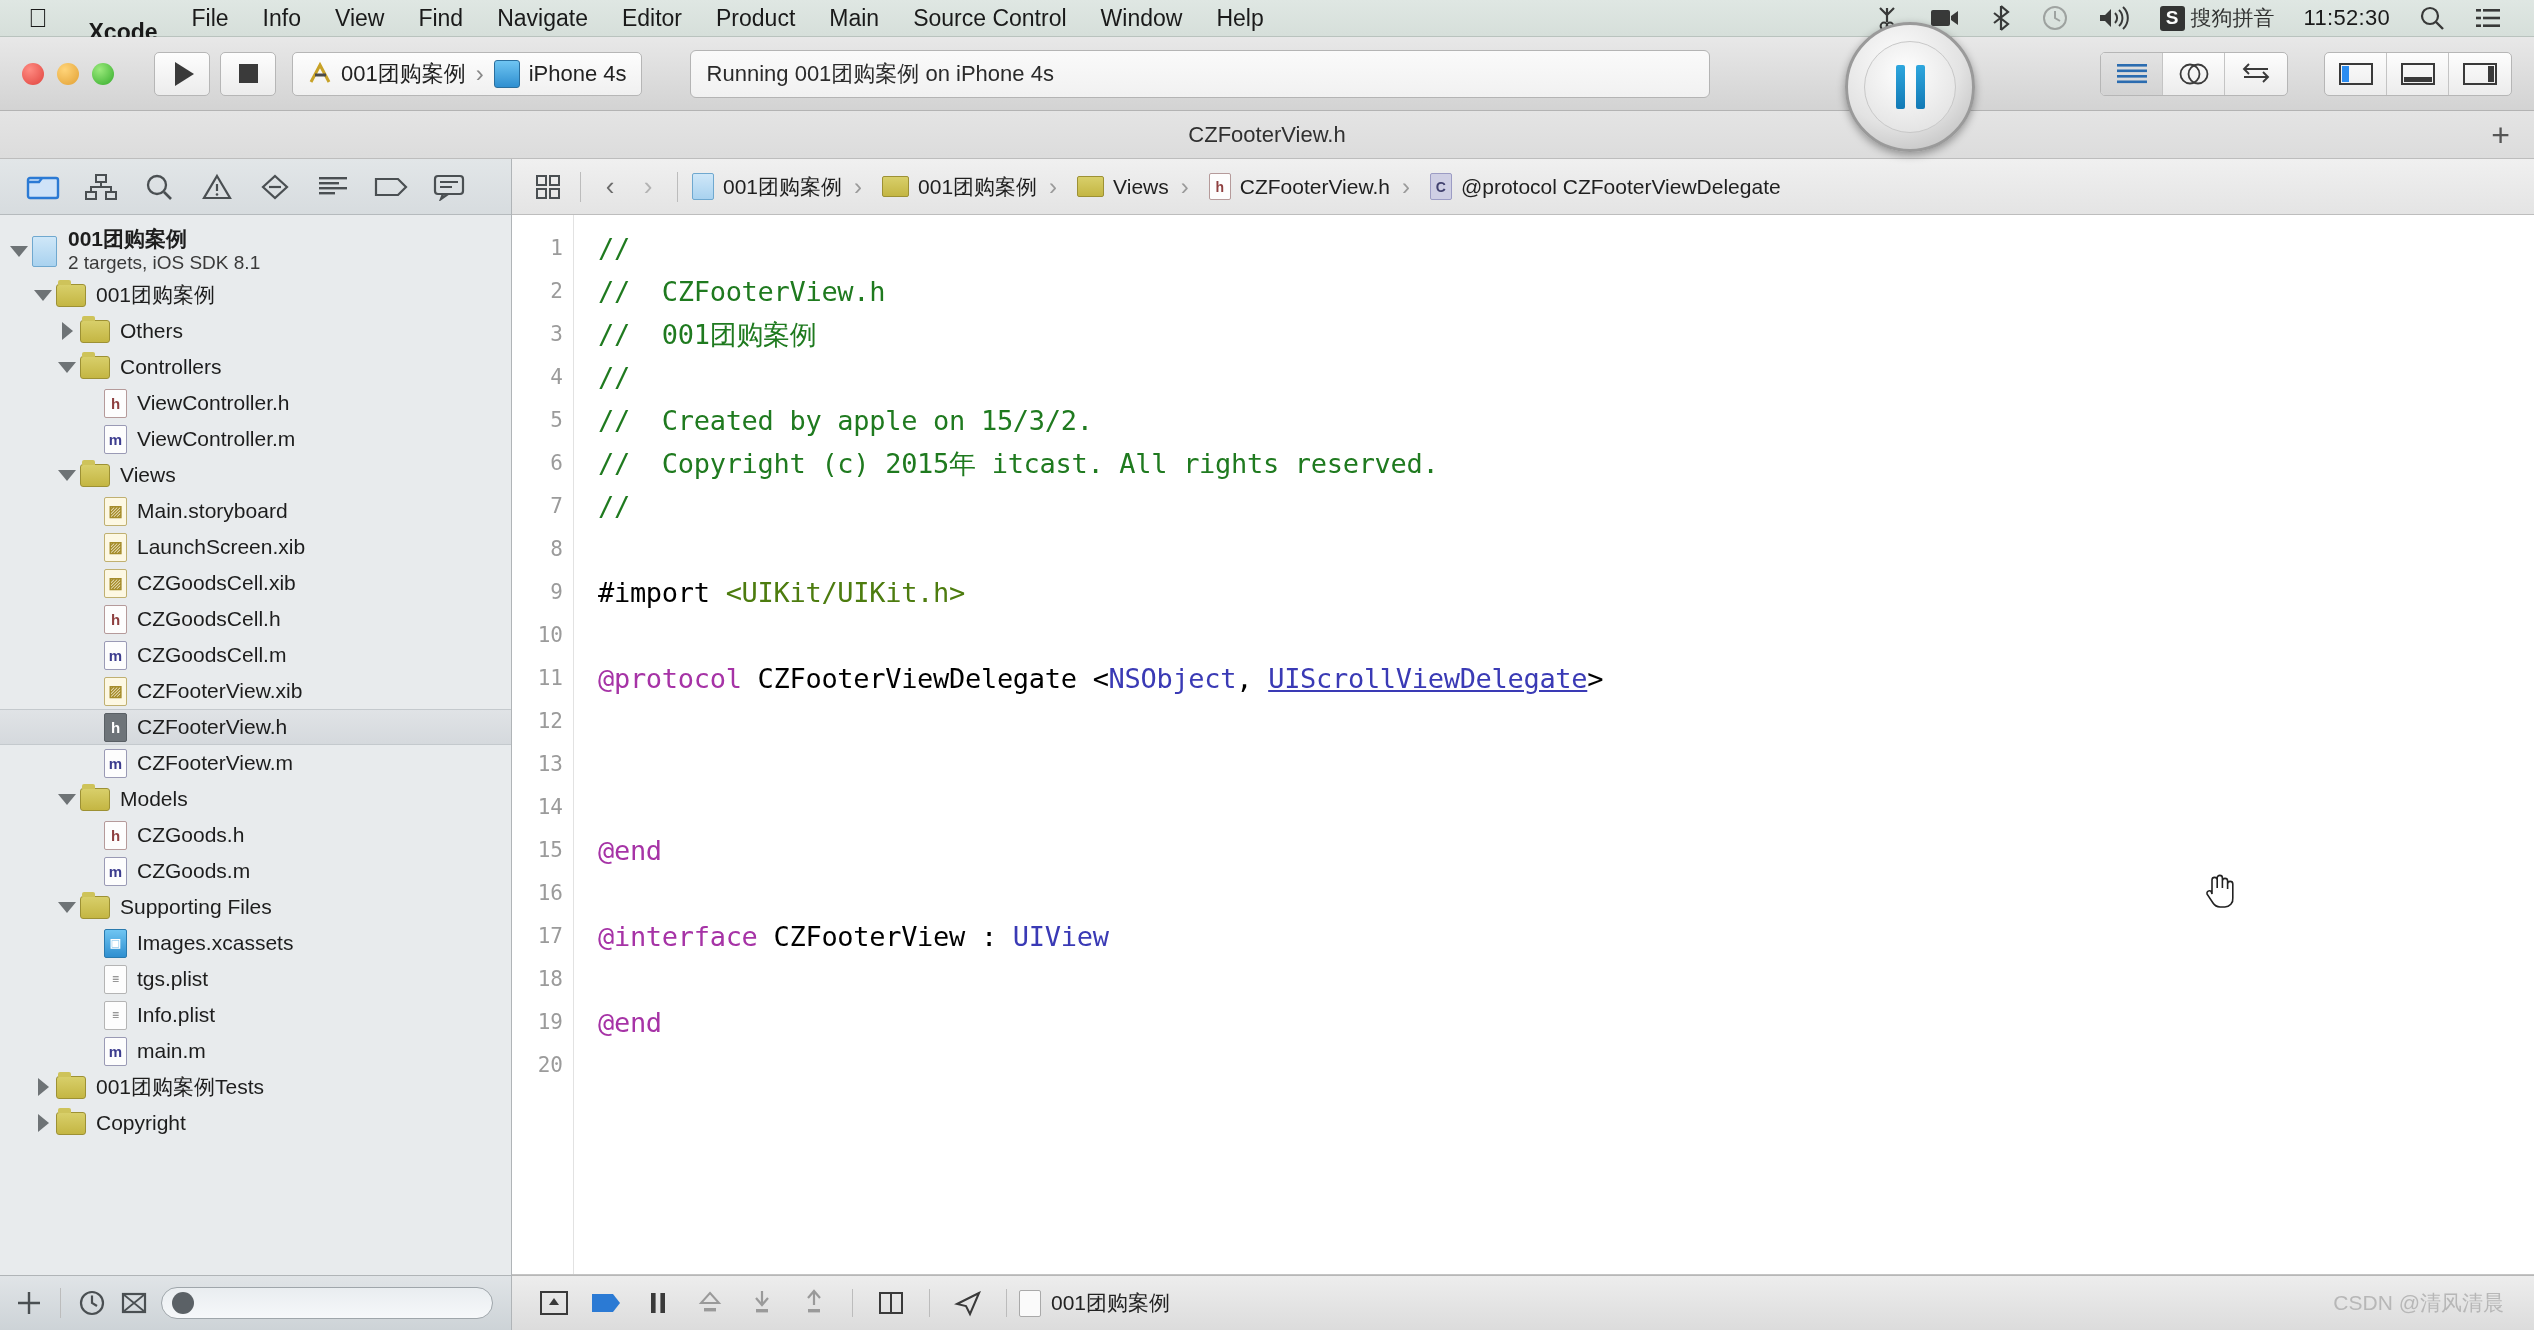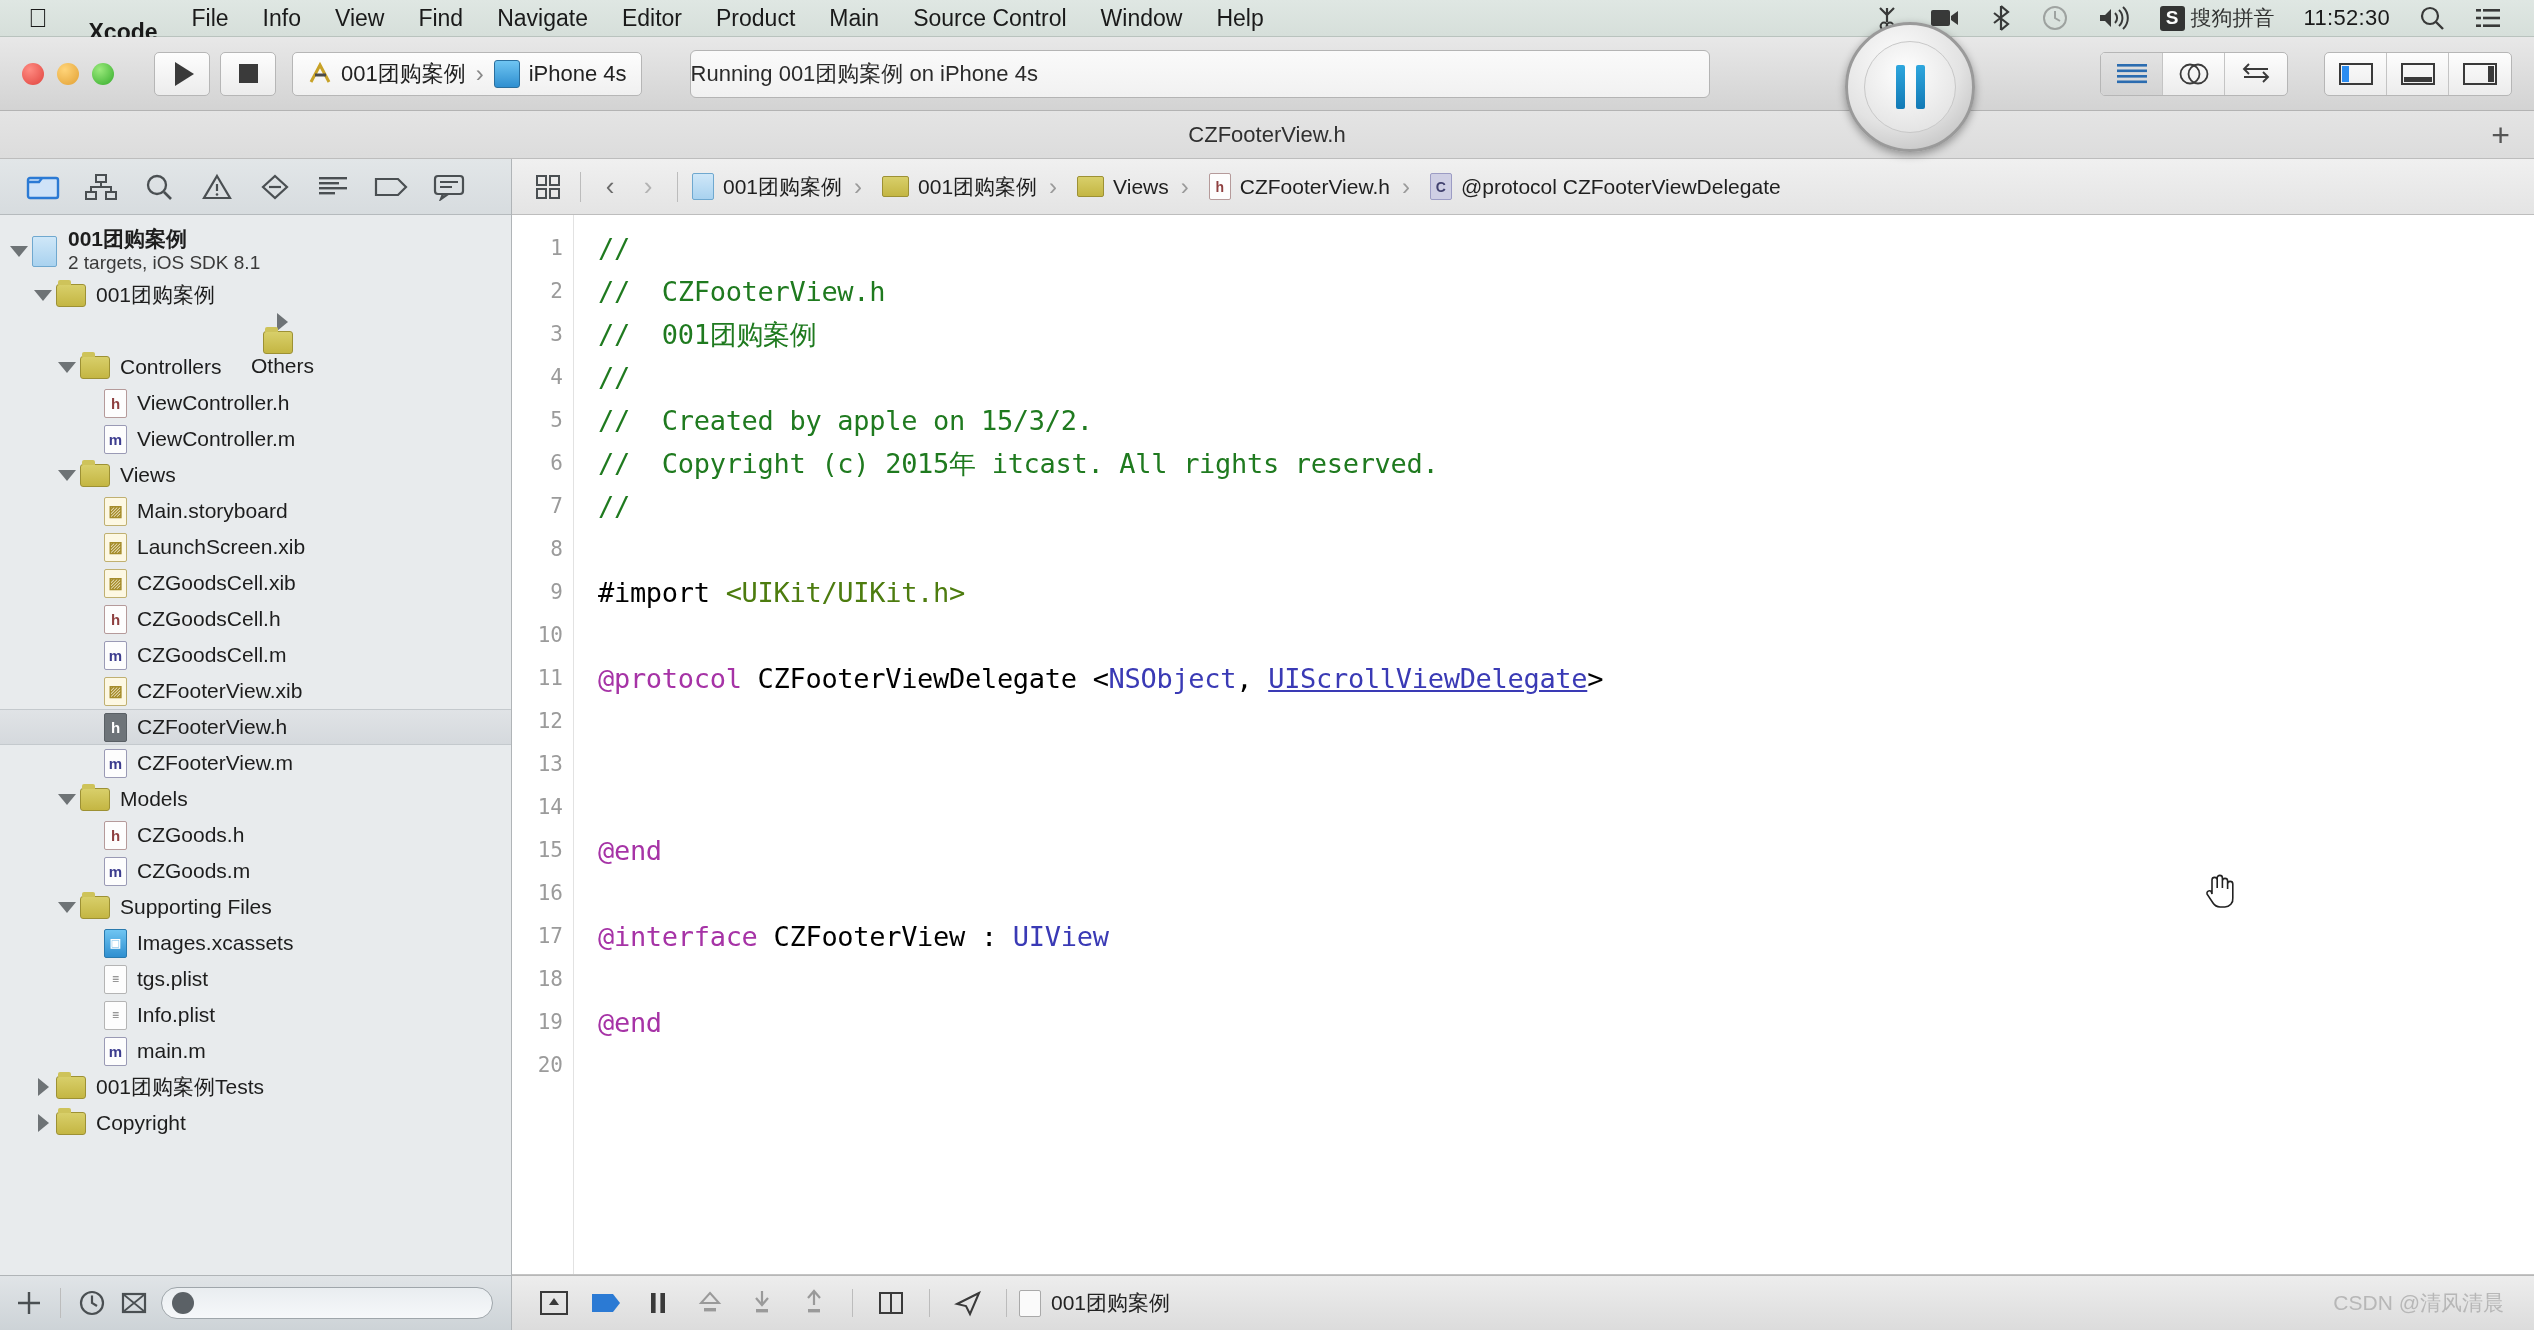--- a/index.html
+++ b/index.html
@@ -72,21 +72,21 @@
     width:26px;height:28px;margin-right:9px; border-radius:3px;
     background:linear-gradient(#6fc5f2,#2f8fd0);
     border:1px solid #2a6f9e;
   }
 
   .activity {
     flex:1; margin:0 28px 0 48px;
     background:linear-gradient(#fafafa,#f1f1f1);
     border:1px solid #b4b4b4; border-radius:6px;
     height:48px; display:flex; align-items:center;
-    padding-left:0; font-size:22px; color:#2b2b2b;
+    padding-left:16px; font-size:22px; color:#2b2b2b;
     max-width:1020px;
   }
 
   .tbar-right { display:flex; align-items:center; padding-right:22px; margin-left:auto; }
   .seg {
     display:flex; background:linear-gradient(#fdfdfd,#ececec);
     border:1px solid #b6b6b6; border-radius:5px; overflow:hidden; height:44px;
   }
   .seg .sgi {
     width:62px; display:flex; align-items:center; justify-content:center;
@@ -473,21 +473,21 @@
               <span class="t2">2 targets, iOS SDK 8.1</span>
             </div>
           </div>
           <div class="row" style="padding-left: 30px;">
             <div class="tw">
               <span class="tri down"></span>
             </div>
             <span class="folder"></span>
             <span>001团购案例</span>
           </div>
-          <div class="row" style="padding-left: 54px; flex-direction: column;">
+          <div class="row" style="padding-left: 54px;">
             <div class="tw">
               <span class="tri right"></span>
             </div>
             <span class="folder"></span>
             <span>Others</span>
           </div>
           <div class="row" style="padding-left: 54px;">
             <div class="tw">
               <span class="tri down"></span>
             </div>

